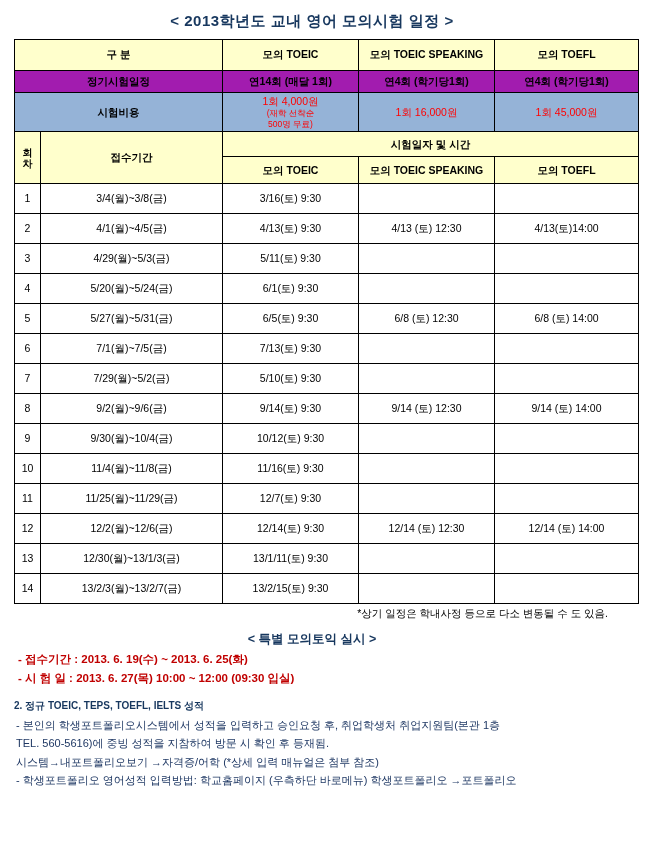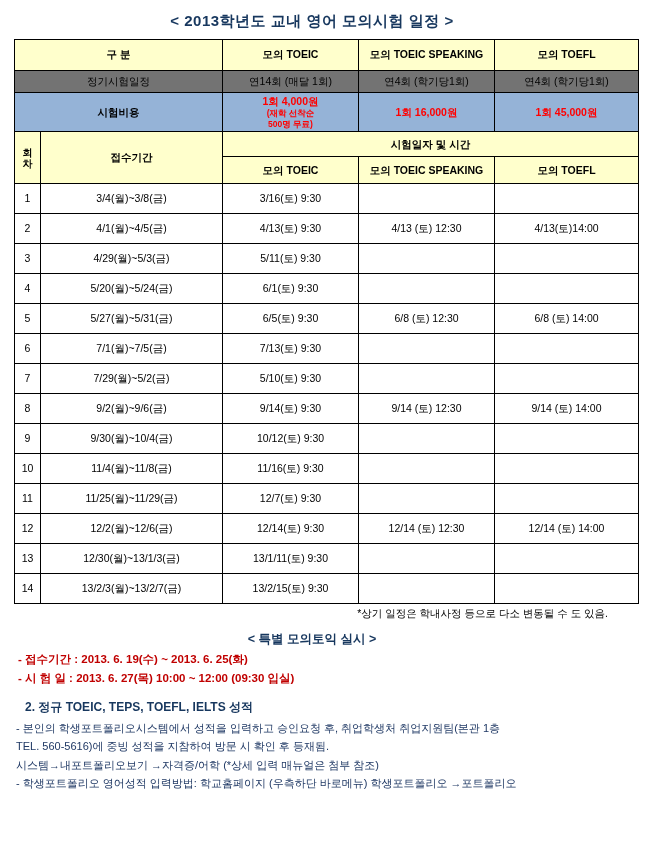--- a/index.html
+++ b/index.html
@@ -46,34 +46,34 @@
     line-height: 1.25;
   }
   .hdr-yellow {
     background: #ffffcc;
     font-weight: bold;
     color: #000000;
     height: 26px;
     font-size: 12px;
   }
   .row-blue-lt {
-    background: #737373;
-    font-weight: normal;
+    background: #a21caf;
+    font-weight: bold;
     height: 22px;
     font-size: 11px;
   }
   .row-blue-md {
     background: #95b3d7;
     font-weight: bold;
     height: 34px;
     font-size: 11px;
   }
   .fee-red {
     color: #ff0000;
-    font-weight: bold;
+    font-weight: normal;
     font-size: 10px;
     line-height: 1.2;
   }
   .fee-red .small {
     font-size: 8.5px;
   }
   .sub-hdr {
     background: #ffffcc;
     font-weight: bold;
     font-size: 11px;
@@ -110,22 +110,22 @@
   .bullet-red {
     color: #c00000;
     font-weight: bold;
     font-size: 11.5px;
     margin: 2px 0 2px 4px;
     line-height: 1.45;
   }
   .section2-title {
     color: #17375e;
     font-weight: bold;
-    font-size: 12px;
-    margin: 12px 0 4px 11px;
+    font-size: 10px;
+    margin: 12px 0 4px 0;
   }
   .body-line {
     color: #1f3864;
     font-size: 11px;
     margin: 2px 0 2px 2px;
     line-height: 1.5;
   }
 </style>
 </head>
 <body>

